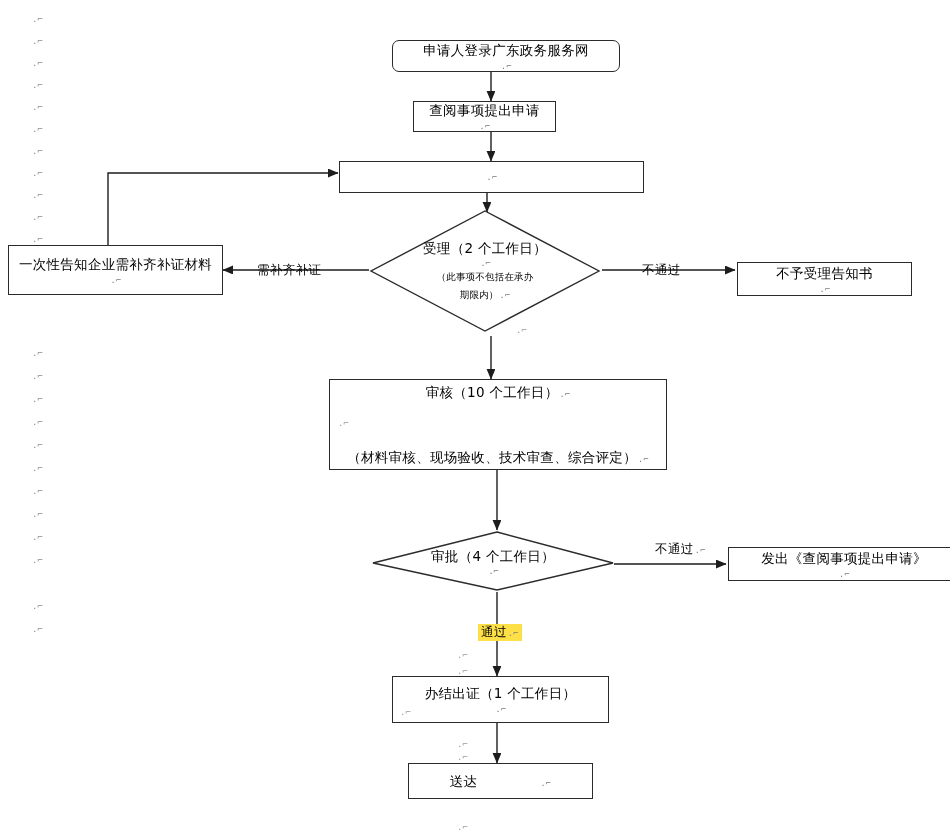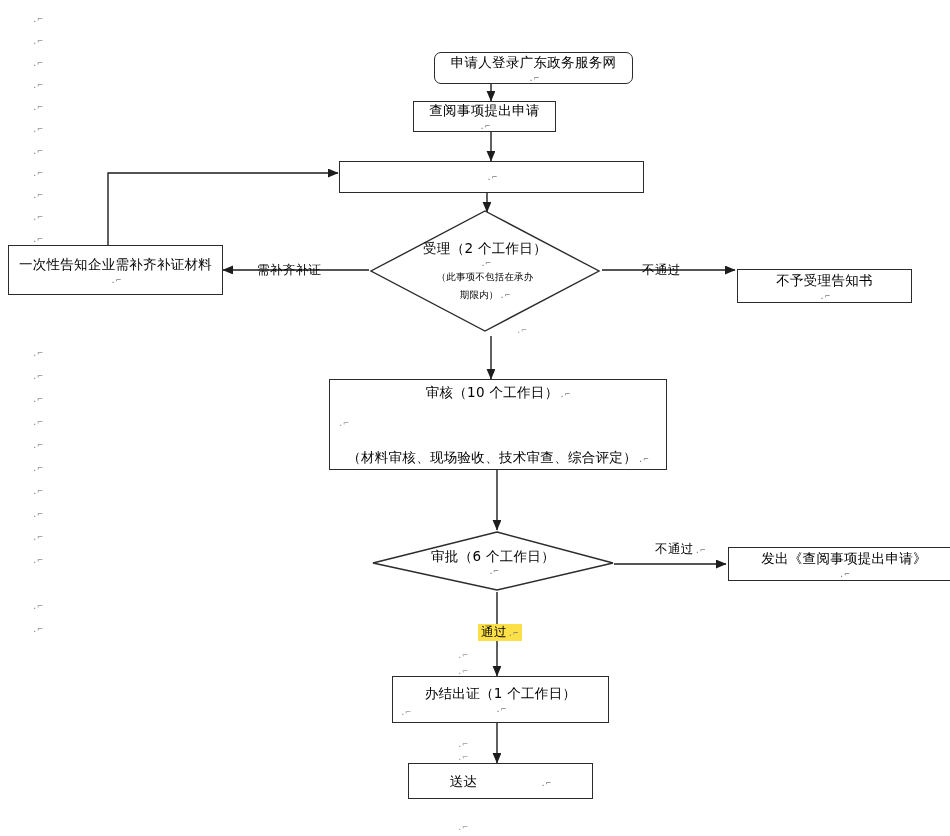--- a/index.html
+++ b/index.html
@@ -133,21 +133,21 @@
       <line x1="497" y1="470" x2="497" y2="530" marker-end="url(#arrow)"></line>
 
       <line x1="614" y1="564" x2="726" y2="564" marker-end="url(#arrow)"></line>
 
       <line x1="497" y1="592" x2="497" y2="676" marker-end="url(#arrow)"></line>
 
       <line x1="497" y1="723" x2="497" y2="763" marker-end="url(#arrow)"></line>
     </g>
   </svg>
 
-  <div class="node rounded" style="left:392px; top:52px; width:199px; height:32px;margin-left:42px;">
+  <div class="node rounded" style="left:392px; top:40px; width:228px; height:32px;">
     <span class="line1">申请人登录广东政务服务网</span>
       <span class="tail">.⌐</span>
   </div>
 
   <div class="node" style="left:413px; top:101px; width:143px; height:31px;">
     <span class="line1">查阅事项提出申请</span>
       <span class="tail">.⌐</span>
   </div>
 
   <div class="node" style="left:339px; top:161px; width:305px; height:32px;">
@@ -162,36 +162,36 @@
       <span class="tail" style="position:relative;z-index:2;">.⌐</span>
     <span class="dsub">（此事项不包括在承办</span>
     <span class="dsub"><span>期限内）</span><span class="tail">.⌐</span></span>
   </div>
 
   <div class="node" style="left:8px; top:245px; width:215px; height:50px;text-align:center;">
     <span class="line1">一次性告知企业需补齐补证材料</span>
       <span class="tail">.⌐</span>
   </div>
 
-  <div class="node" style="left:737px; top:269px; width:175px; height:34px;">
+  <div class="node" style="left:737px; top:262px; width:175px; height:34px;">
     <span class="line1">不予受理告知书</span>
       <span class="tail">.⌐</span>
   </div>
 
   <div class="node" style="left:329px; top:379px; width:338px; height:91px; justify-content:center;gap:32px;">
     <span class="line1"><span>审核（10 个工作日）</span><span class="tail">.⌐</span></span>
     <span class="line2"><span>（材料审核、现场验收、技术审查、综合评定）</span><span class="tail">.⌐</span></span>
   </div>
   <span class="spacer-mark" style="left:338px; top:418px;">.⌐</span>
 
   <div class="diamond-wrap" style="left:372px; top:530px; width:242px; height:62px;">
     <svg width="242" height="62" style="position:absolute;left:0;top:0;">
       <polygon points="125,2 241,33 125,60 1,33" fill="#ffffff" stroke="#2b2b2b" stroke-width="1.4"></polygon>
     </svg>
-    <span class="dtext">审批（6 个工作日）</span>
+    <span class="dtext">审批（4 个工作日）</span>
       <span class="tail" style="position:relative;z-index:2;">.⌐</span>
   </div>
 
   <div class="node" style="left:728px; top:547px; width:232px; height:34px;">
     <span class="line1">发出《查阅事项提出申请》</span>
       <span class="tail">.⌐</span>
   </div>
 
   <div class="node" style="left:392px; top:676px; width:217px; height:47px;">
     <span class="line1">办结出证（1 个工作日）</span>

